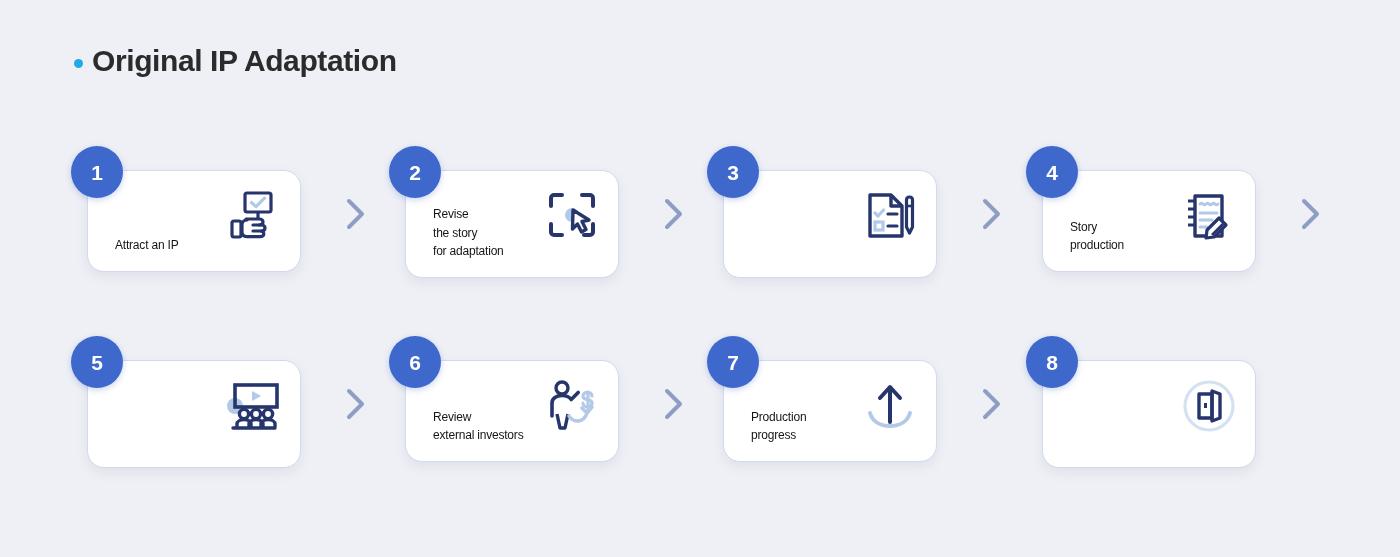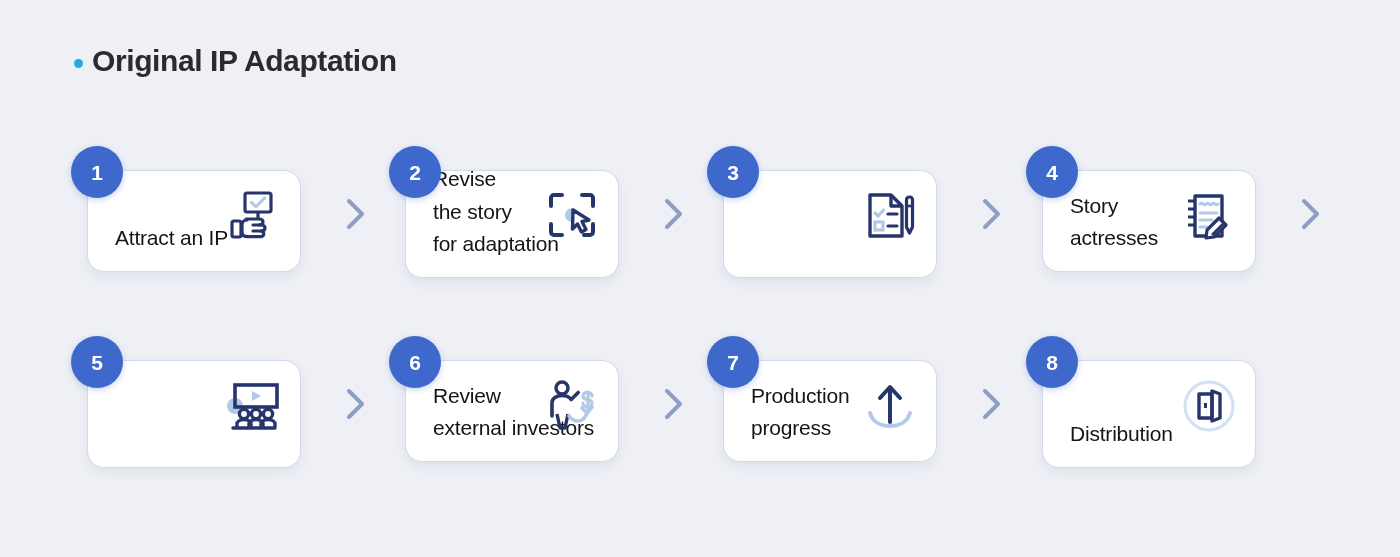--- a/index.html
+++ b/index.html
@@ -47,21 +47,21 @@
   .step-inner {
     position:relative;
     height:100%;
     display:flex;
     flex-direction:column;
     justify-content:flex-end;
     padding:0 14px 16px 27px;
     box-sizing:border-box;
   }
   .step-label {
-    font-size:21px;
+    font-size:12px;
     color:#151515;
     line-height:1.55;
     letter-spacing:-0.2px;
     white-space:pre-line;
   }
 
   
   .badge {
     position:absolute;
     left:-17px; top:-25px;
@@ -188,21 +188,21 @@
           <svg width="52" height="52" viewBox="0 0 52 52" fill="none">
             <path d="M12 6h27v40H12z" stroke="#26356b" stroke-width="3.4" stroke-linejoin="round"></path>
             <path d="M5 11h7M5 19h7M5 27h7M5 35h7" stroke="#26356b" stroke-width="3"></path>
             <path d="M17 14c2-3 4 3 6 0s4 3 6 0s4 3 6 0" stroke="#b3c9e8" stroke-width="3" stroke-linecap="round"></path>
             <path d="M17 23h17M17 30h12M17 37h7" stroke="#b3c9e8" stroke-width="3" stroke-linecap="round"></path>
             <path d="M36 28l7 7-12 12-8 1 1-8z" fill="#ffffff" stroke="#26356b" stroke-width="3.2" stroke-linejoin="round"></path>
             <path d="M41 33l-12 12" stroke="#26356b" stroke-width="2.6"></path>
           </svg>
         </div>
         <div class="step-label">Story
-actresses</div>
+production</div>
       </div>
     </div>
 
     <div class="chevron" id="row1-trailing-chevron" style="left:1297px; top:52px;">
       <svg width="22" height="32" viewBox="0 0 22 32" fill="none">
         <path d="M5 3l13 13L5 29" stroke="#8e9dc4" stroke-width="4" stroke-linecap="round" stroke-linejoin="round"></path>
       </svg>
     </div>
   </div>
 
@@ -284,18 +284,17 @@
       <div class="step-inner">
         <div class="badge" style="background: rgb(63, 104, 204); color: rgb(255, 255, 255);">8</div>
         <div class="icon-slot">
           <svg width="54" height="54" viewBox="0 0 54 54" fill="none">
             <circle cx="27" cy="27" r="24" stroke="#d3e2f2" stroke-width="3.2"></circle>
             <path d="M17 15h13v24H17z" stroke="#26356b" stroke-width="3.4" stroke-linejoin="round"></path>
             <path d="M30 12l8 3v24l-8 3z" stroke="#26356b" stroke-width="3.4" stroke-linejoin="round"></path>
             <path d="M22 24h3v5h-3z" fill="#26356b"></path>
           </svg>
         </div>
-        <div class="step-label">Distribution</div>
       </div>
     </div>
   </div>
 
 </div>
 
 </body></html>

